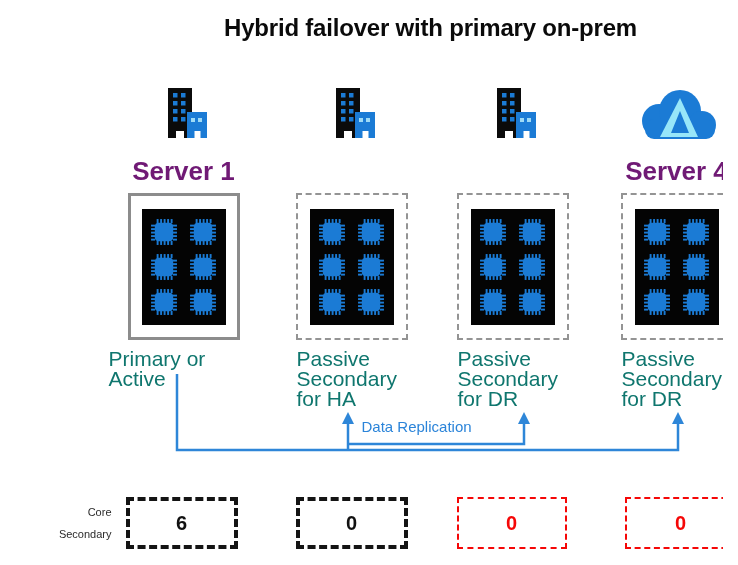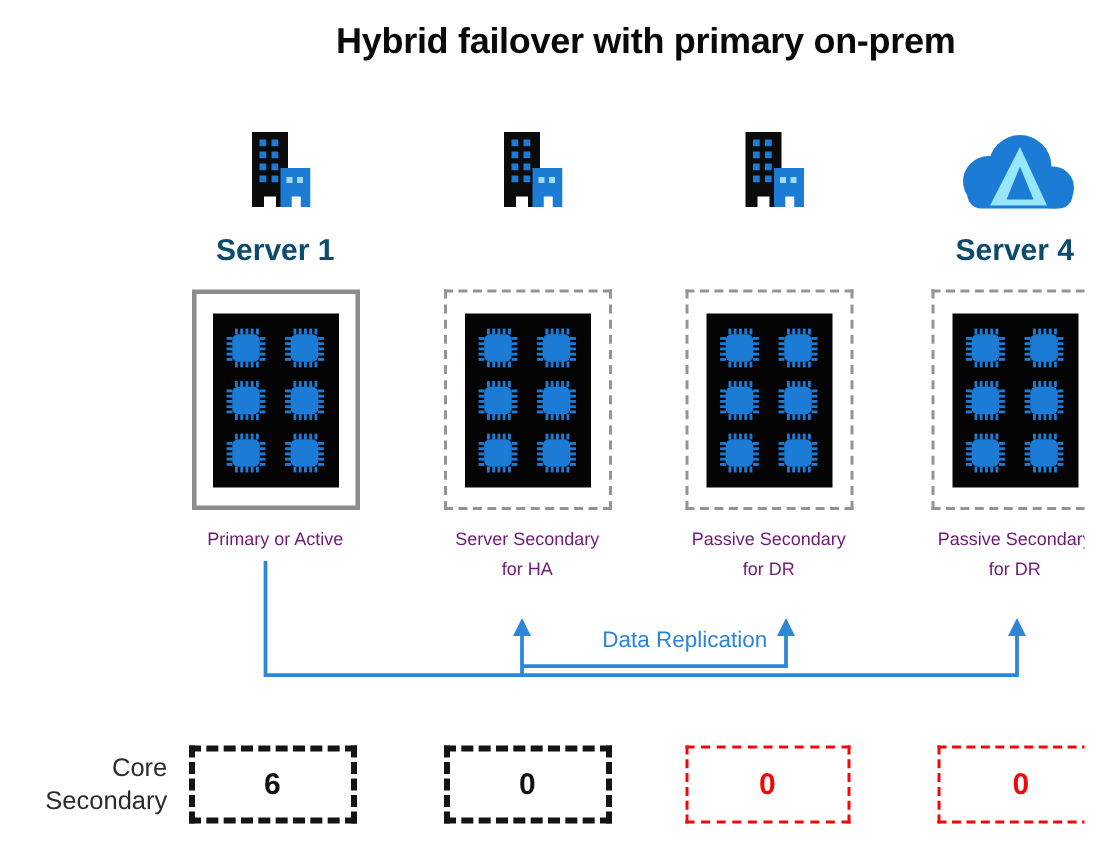--- a/index.html
+++ b/index.html
@@ -12,46 +12,46 @@
   .title {
     position:absolute; left:90px; top:14px; width:650px;
     text-align:center; font-size:24px; font-weight:700; color:#0a0a0a;
     letter-spacing:-0.2px;
   }
   .col { position:absolute; width:150px; top:0; height:565px; }
   .col .icon-wrap { position:absolute; top:86px; left:0; width:150px; height:58px;
     display:flex; align-items:center; justify-content:center; }
   .col .server-name {
     position:absolute; top:156px; left:0; width:150px; text-align:center;
-    font-size:20px; font-weight:700; color:#0c4a6e;
+    font-size:26px; font-weight:700; color:#701a75;
   }
   .server-box {
     position:absolute; top:193px; left:19px; width:112px; height:147px;
     display:flex; align-items:center; justify-content:center; background:#fff;
   }
   .server-box.solid-gray { border:3px solid #8c8c8c; }
   .server-box.dashed-gray { border:2px dashed #949494; }
   .chip-panel {
     width:84px; height:116px; background:#040404;
     display:grid; grid-template-columns:repeat(2,28px); grid-template-rows:repeat(3,28px);
     column-gap:11px; row-gap:7px; align-content:center; justify-content:center;
   }
   .chip { width:28px; height:28px; display:block; }
   .role {
-    position:absolute; top:349px; left:20px; width:110px; text-align:center;
-    font-size:12px; color:#701a75; line-height:20px;
+    position:absolute; top:349px; left:20px; width:110px; 
+    font-size:21px; color:#0f766e; line-height:20px;
   }
   #arrow-layer { position:absolute; left:0; top:0; width:738px; height:565px; pointer-events:none; }
   .replication-label {
-    position:absolute; left:346px; top:418px; width:150px; text-align:right;
+    position:absolute; left:346px; top:418px; width:150px; text-align:left;
     font-size:15px; color:#2b84d9;
   }
   .core-label {
     position:absolute; left:4px; top:501px; width:92px; text-align:right;
-    font-size:17px; color:#2b2b2b; line-height:22px;
+    font-size:11px; color:#2b2b2b; line-height:22px;
   }
   .license-box {
     position:absolute; top:497px; height:52px; background:#fff;
     display:flex; align-items:center; justify-content:center;
     font-size:20px; font-weight:700;
   }
   .license-box.black { border:4px dashed #141414; color:#111; }
   .license-box.red { border:2px dashed #f50707; color:#f50707; }
   #lic-1 { left:110px; width:112px; }
   #lic-2 { left:280px; width:112px; }
@@ -177,21 +177,21 @@
             <use href="#chip-sym"></use>
           </svg>
         <svg class="chip" viewBox="0 0 32 32">
             <use href="#chip-sym"></use>
           </svg>
         <svg class="chip" viewBox="0 0 32 32">
             <use href="#chip-sym"></use>
           </svg>
       </div>
     </div>
-    <div class="role">Server Secondary for HA</div>
+    <div class="role">Passive Secondary for HA</div>
   </div>
 
   <div class="col" style="left:422px;">
     <div class="icon-wrap">
       <svg width="46" height="54" viewBox="0 0 46 54">
           <use href="#building-sym"></use>
         </svg>
     </div>
     <div class="server-box dashed-gray">
       <div class="chip-panel">

